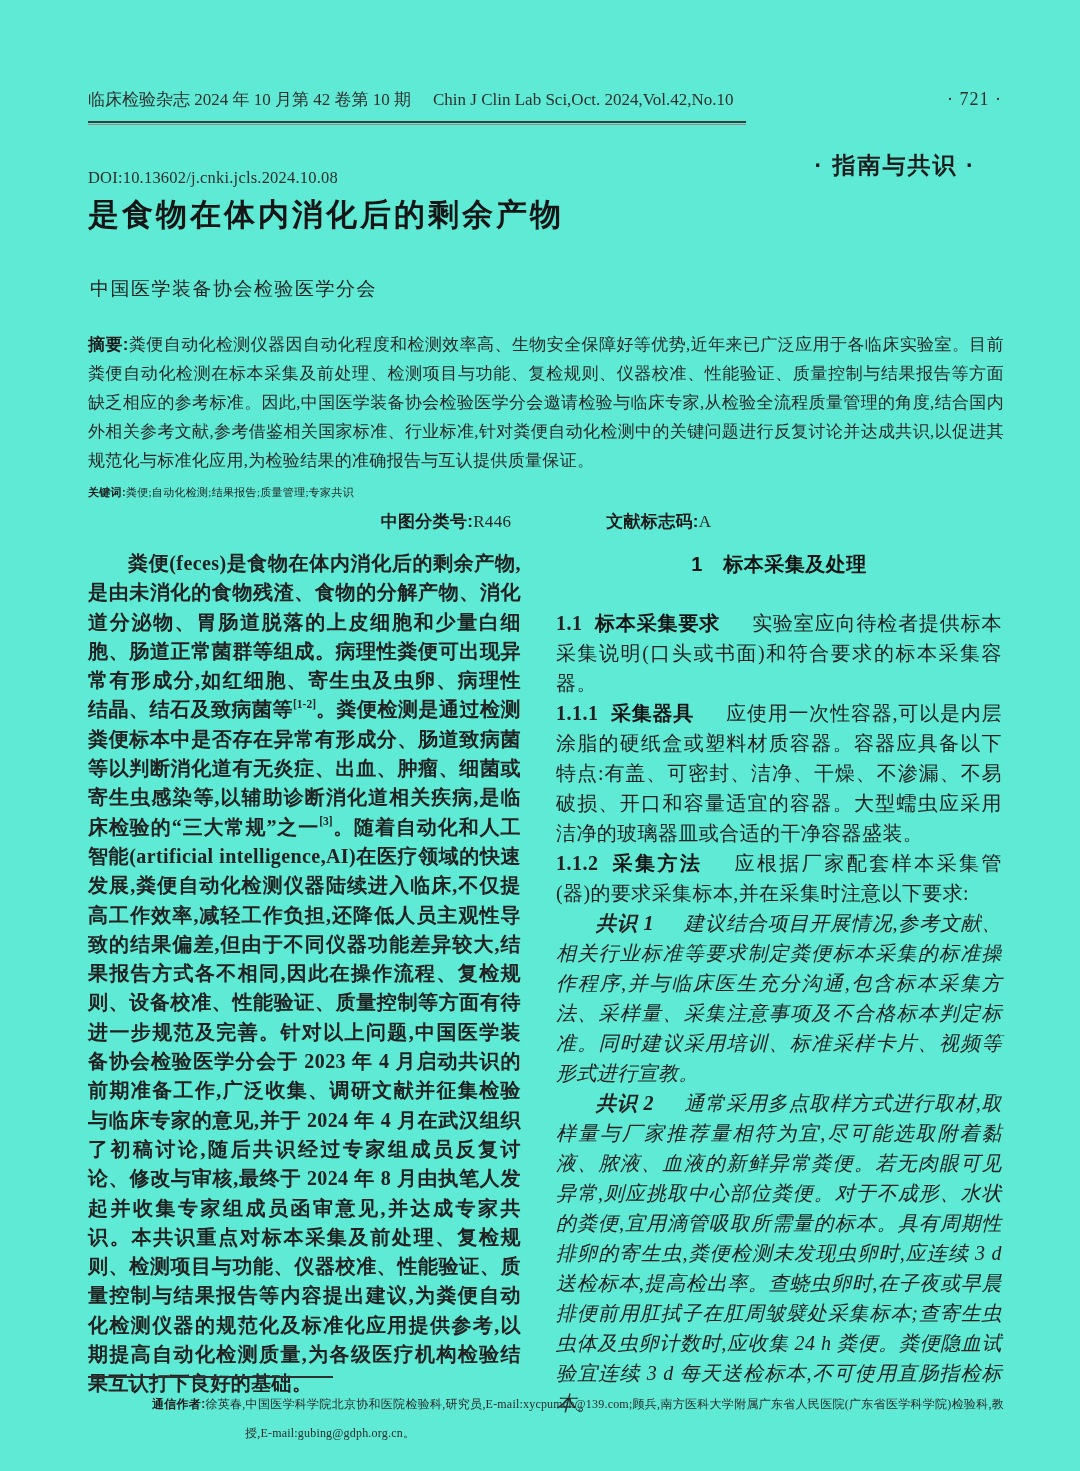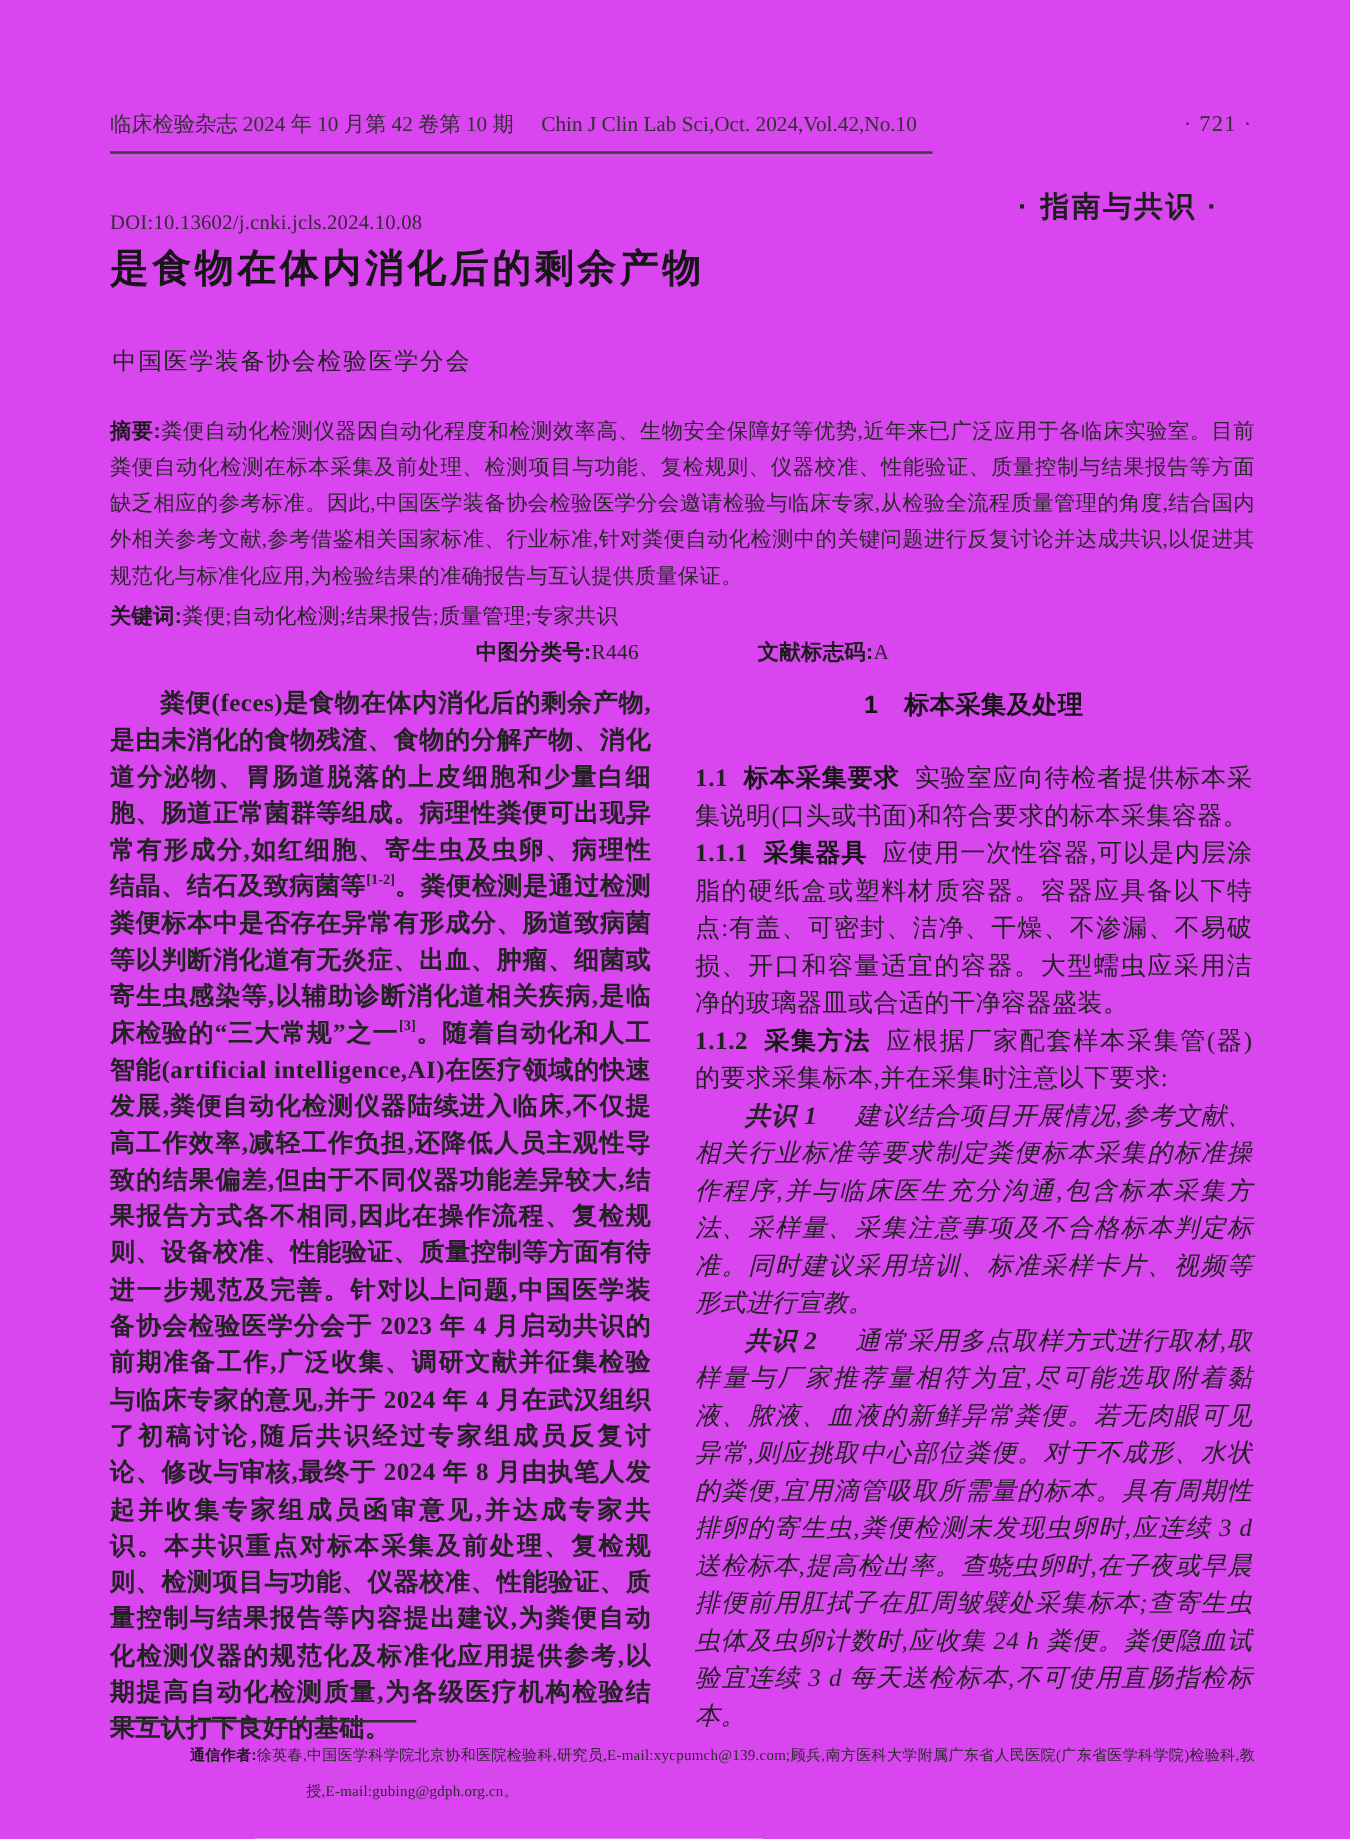--- a/index.html
+++ b/index.html
@@ -1,21 +1,21 @@
 <!DOCTYPE html>
 <html><head>
 <meta charset="utf-8">
 <style>
   * { margin:0; padding:0; box-sizing:border-box; }
   html,body { background:#e8e8e6; }
   .page {
     position:relative;
     width:1080px; height:1471px;
     margin:0 auto;
-    background:#d946ef;
+    background:#5eead4;
     color:#262626;
     font-family:"Liberation Serif", serif;
     overflow:hidden;
   }
   
   .page-header {
     position:absolute; left:88px; top:88px; width:914px;
     display:flex; justify-content:space-between; align-items:baseline;
     font-size:17px; color:#303030; white-space:nowrap;
   }
@@ -48,21 +48,21 @@
     position:absolute; left:88px; top:330px; width:916px;
   }
   .abstract {
     font-size:17px; line-height:29px; text-align:justify;
     letter-spacing:0.3px; color:#2a2a2a;
   }
   .label-bold {
     font-family:"Liberation Sans", sans-serif;
     font-weight:bold; color:#1b1b1b;
   }
-  .keywords { font-size:17px; line-height:29px; margin-top:3px; letter-spacing:0.3px; }
+  .keywords { font-size:11px; line-height:29px; margin-top:3px; letter-spacing:0.3px; }
   .clc { font-size:17px; line-height:29px; letter-spacing:0.3px;text-align:center; }
   .clc-gap { margin-left:95px; }
   
   .col {
     position:absolute; top:549px;
     font-size:20px; text-align:justify; color:#222;
   }
   .col-left  { left:88px;  width:433px; line-height:29.3px; letter-spacing:0.4px;font-weight:bold; }
   .col-right { left:556px; width:446px; line-height:30px;  letter-spacing:0.4px; }
   .body-p { text-align:justify; }
@@ -74,21 +74,21 @@
   .sec-heading {
     font-family:"Liberation Sans", sans-serif;
     font-weight:bold; font-size:20px; letter-spacing:0.5px; color:#141414;
     margin-bottom:29px; text-align:center;
   }
   .run-num {
     font-weight:bold; margin-right:12px; letter-spacing:0.5px;
   }
   .run-title {
     font-family:"Liberation Sans", sans-serif;
-    font-weight:bold; margin-right:12px; color:#161616;
+    font-weight:bold; margin-right:32px; color:#161616;
   }
   .consensus { font-style:italic; }
   .consensus-label { font-weight:bold; margin-right:30px; }
   
   .footnote-rule {
     position:absolute; left:88px; top:1376px; width:245px;
     border-top:2px solid #2f2f2f;
   }
   .footer-note {
     position:absolute; left:88px; top:1390px; width:916px;

